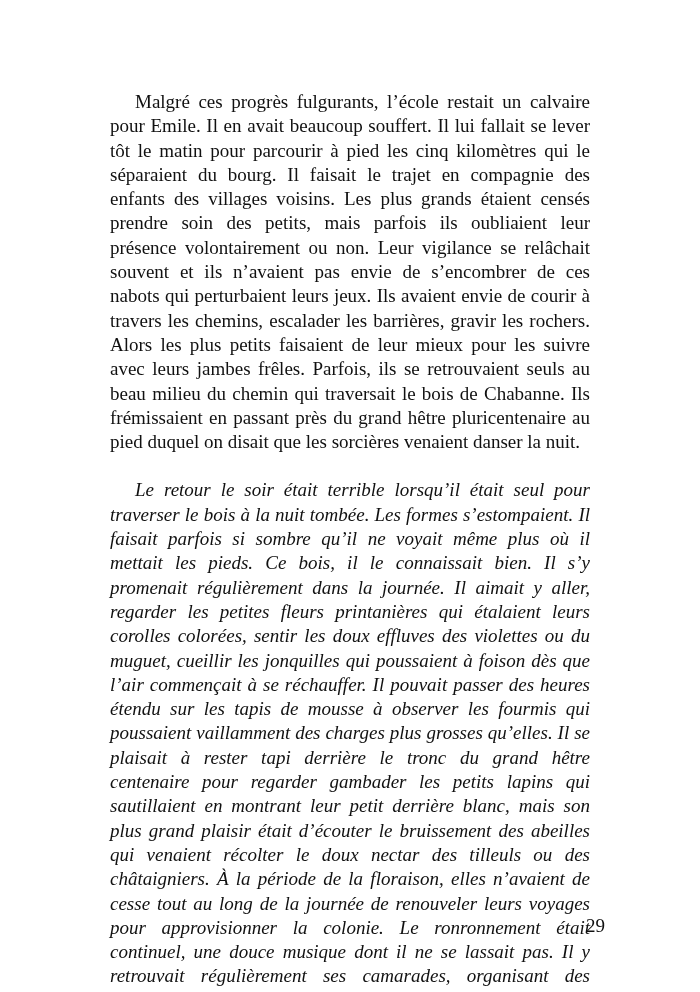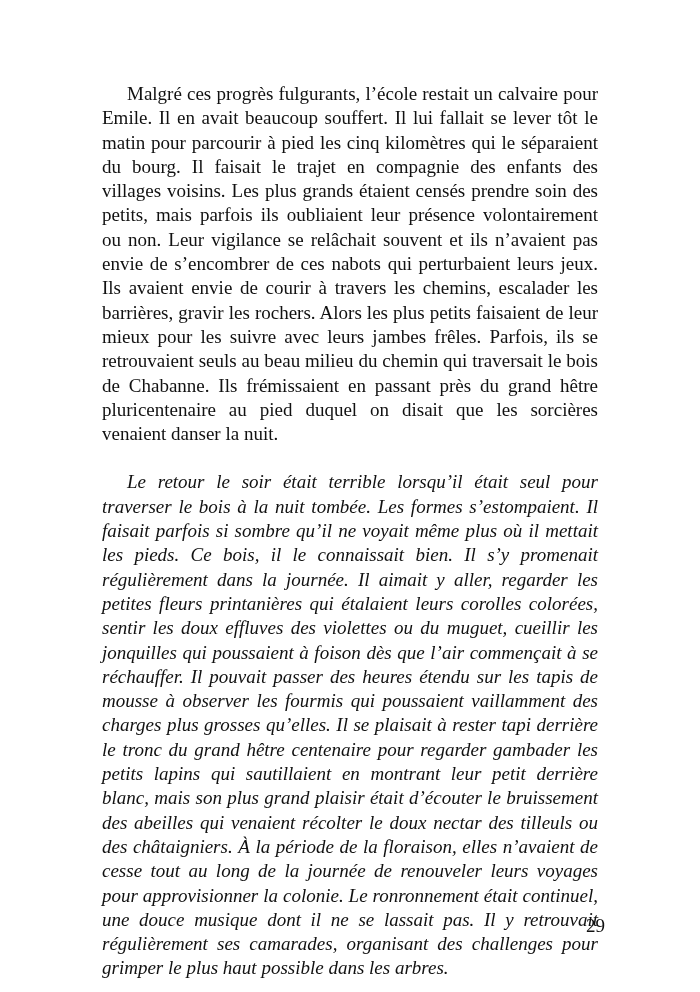--- a/index.html
+++ b/index.html
@@ -18,21 +18,21 @@
       left: 94px;
       top: 74px;
       width: 512px;
       font-family: "Liberation Serif", "DejaVu Serif", serif;
       font-size: 19px;
       line-height: 24.3px;
       color: #111111;
       text-align: justify;
     }
     .paragraph {
-      margin: 8px;
+      margin: 16px;
       text-indent: 25px;
       hyphens: none;
     }
     .paragraph + .paragraph {
       margin-top: 24px;
       font-style: italic;
     }
     .page-number {
       position: absolute;
       left: 586px;

